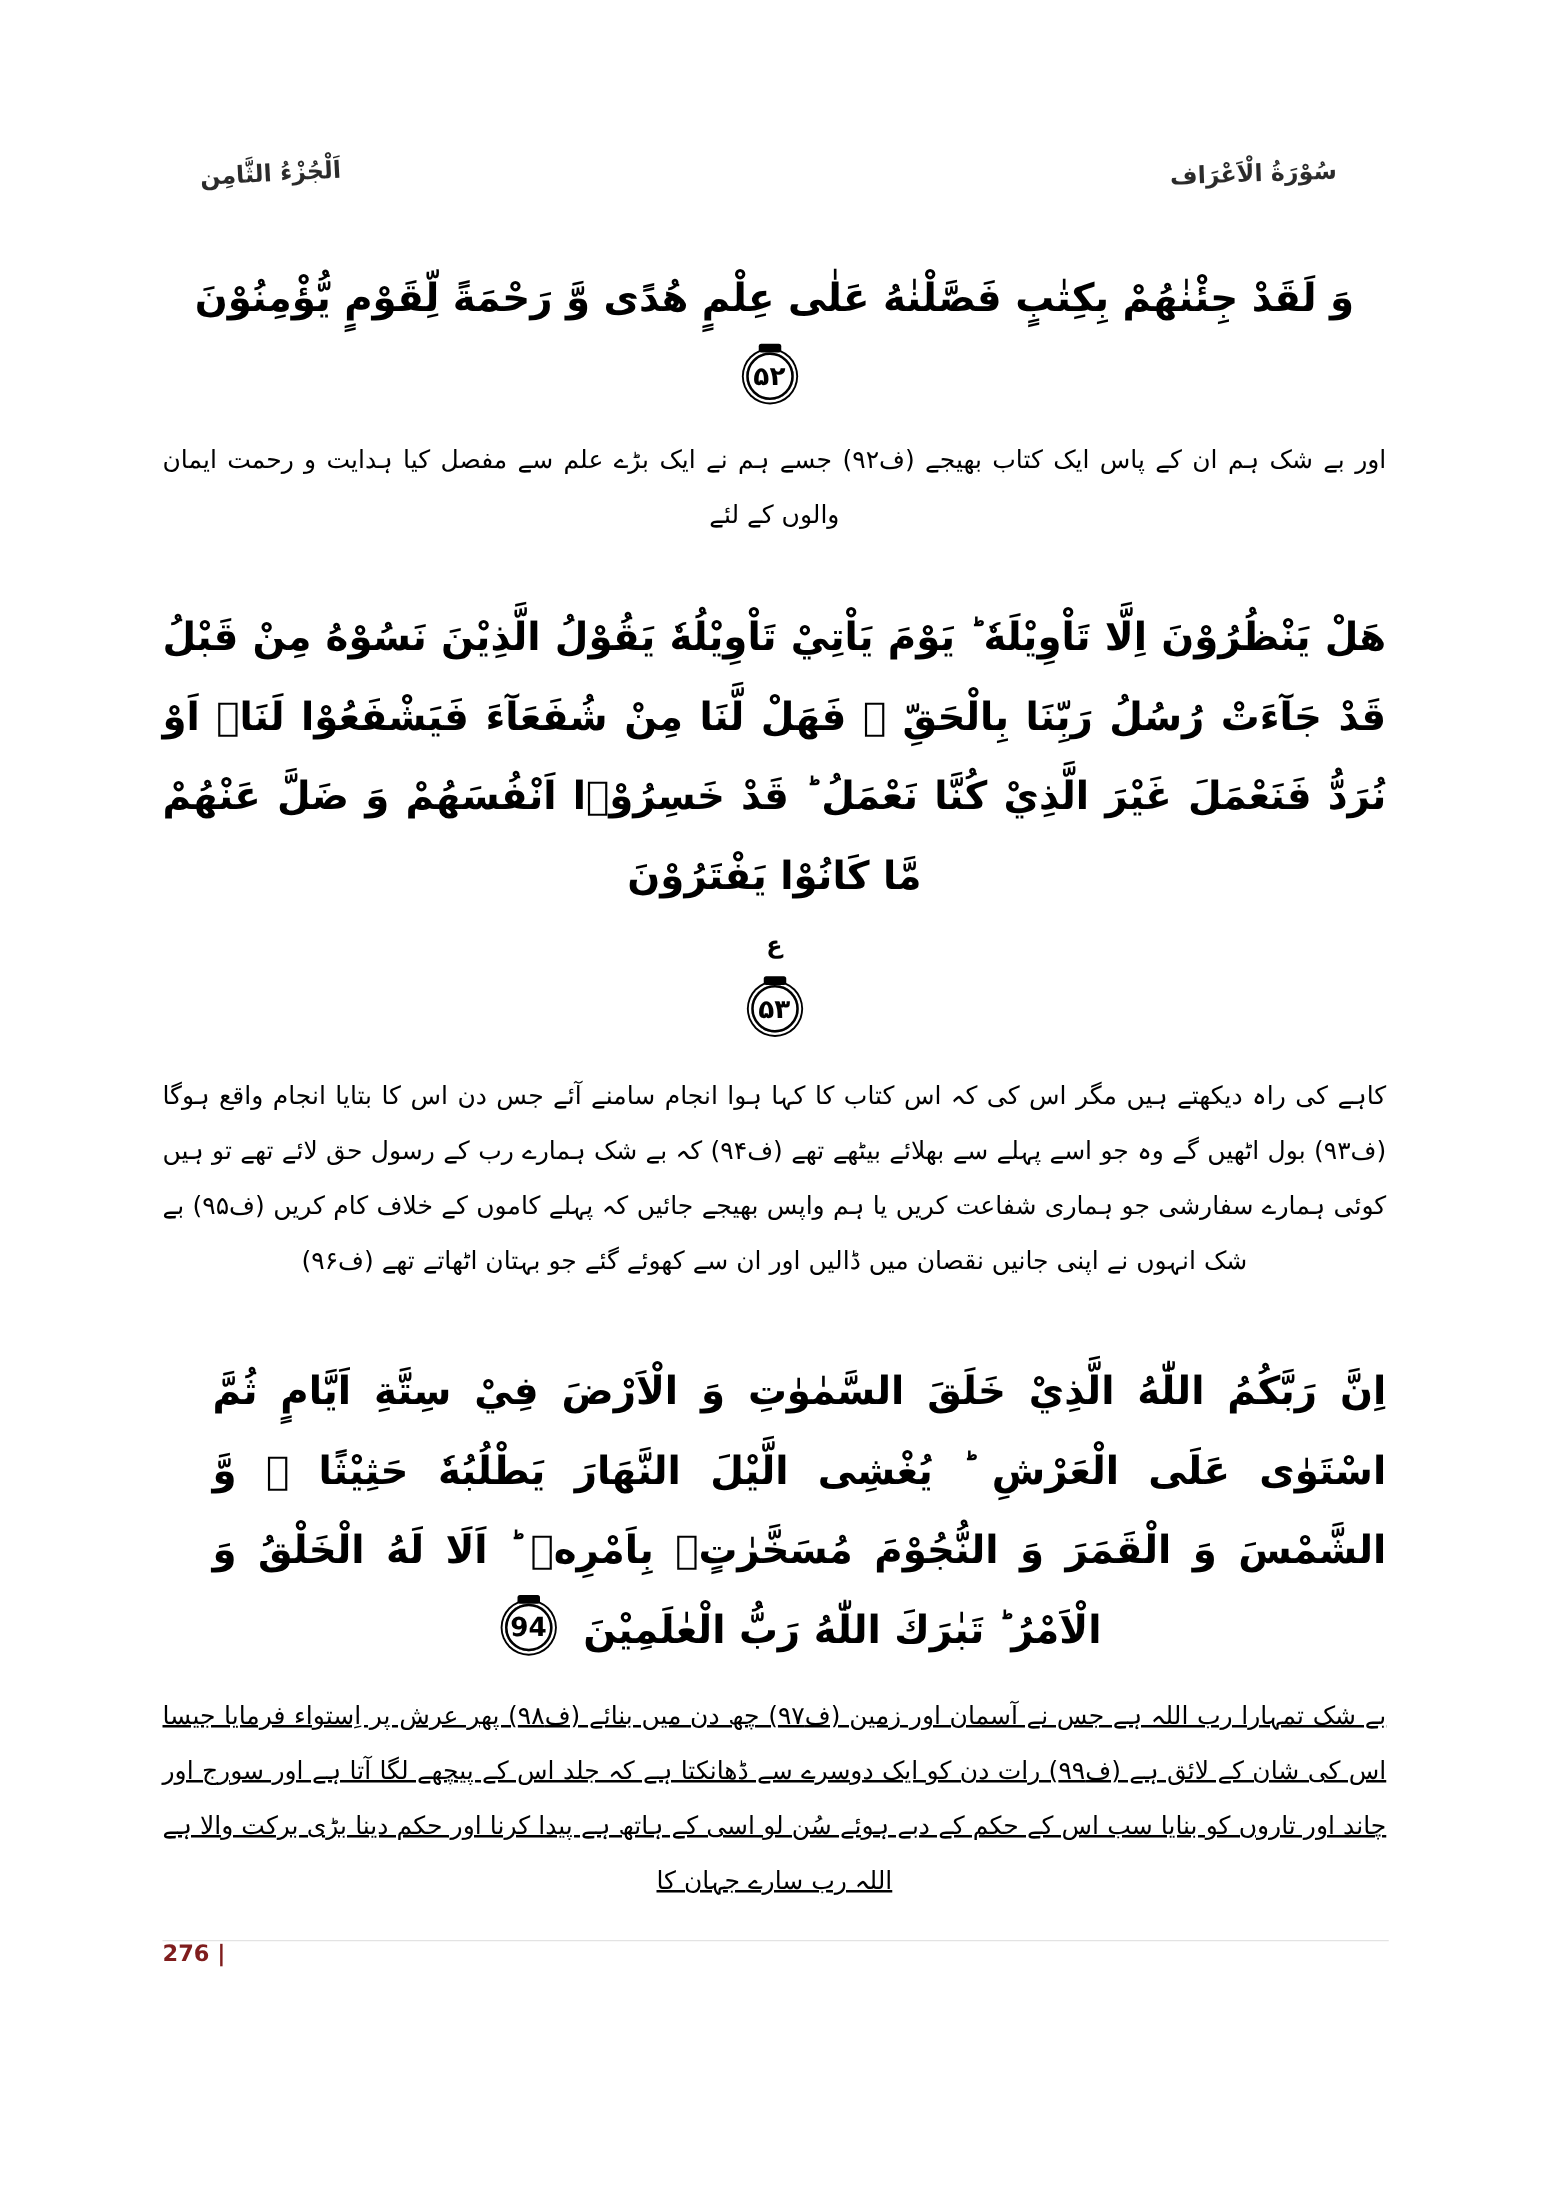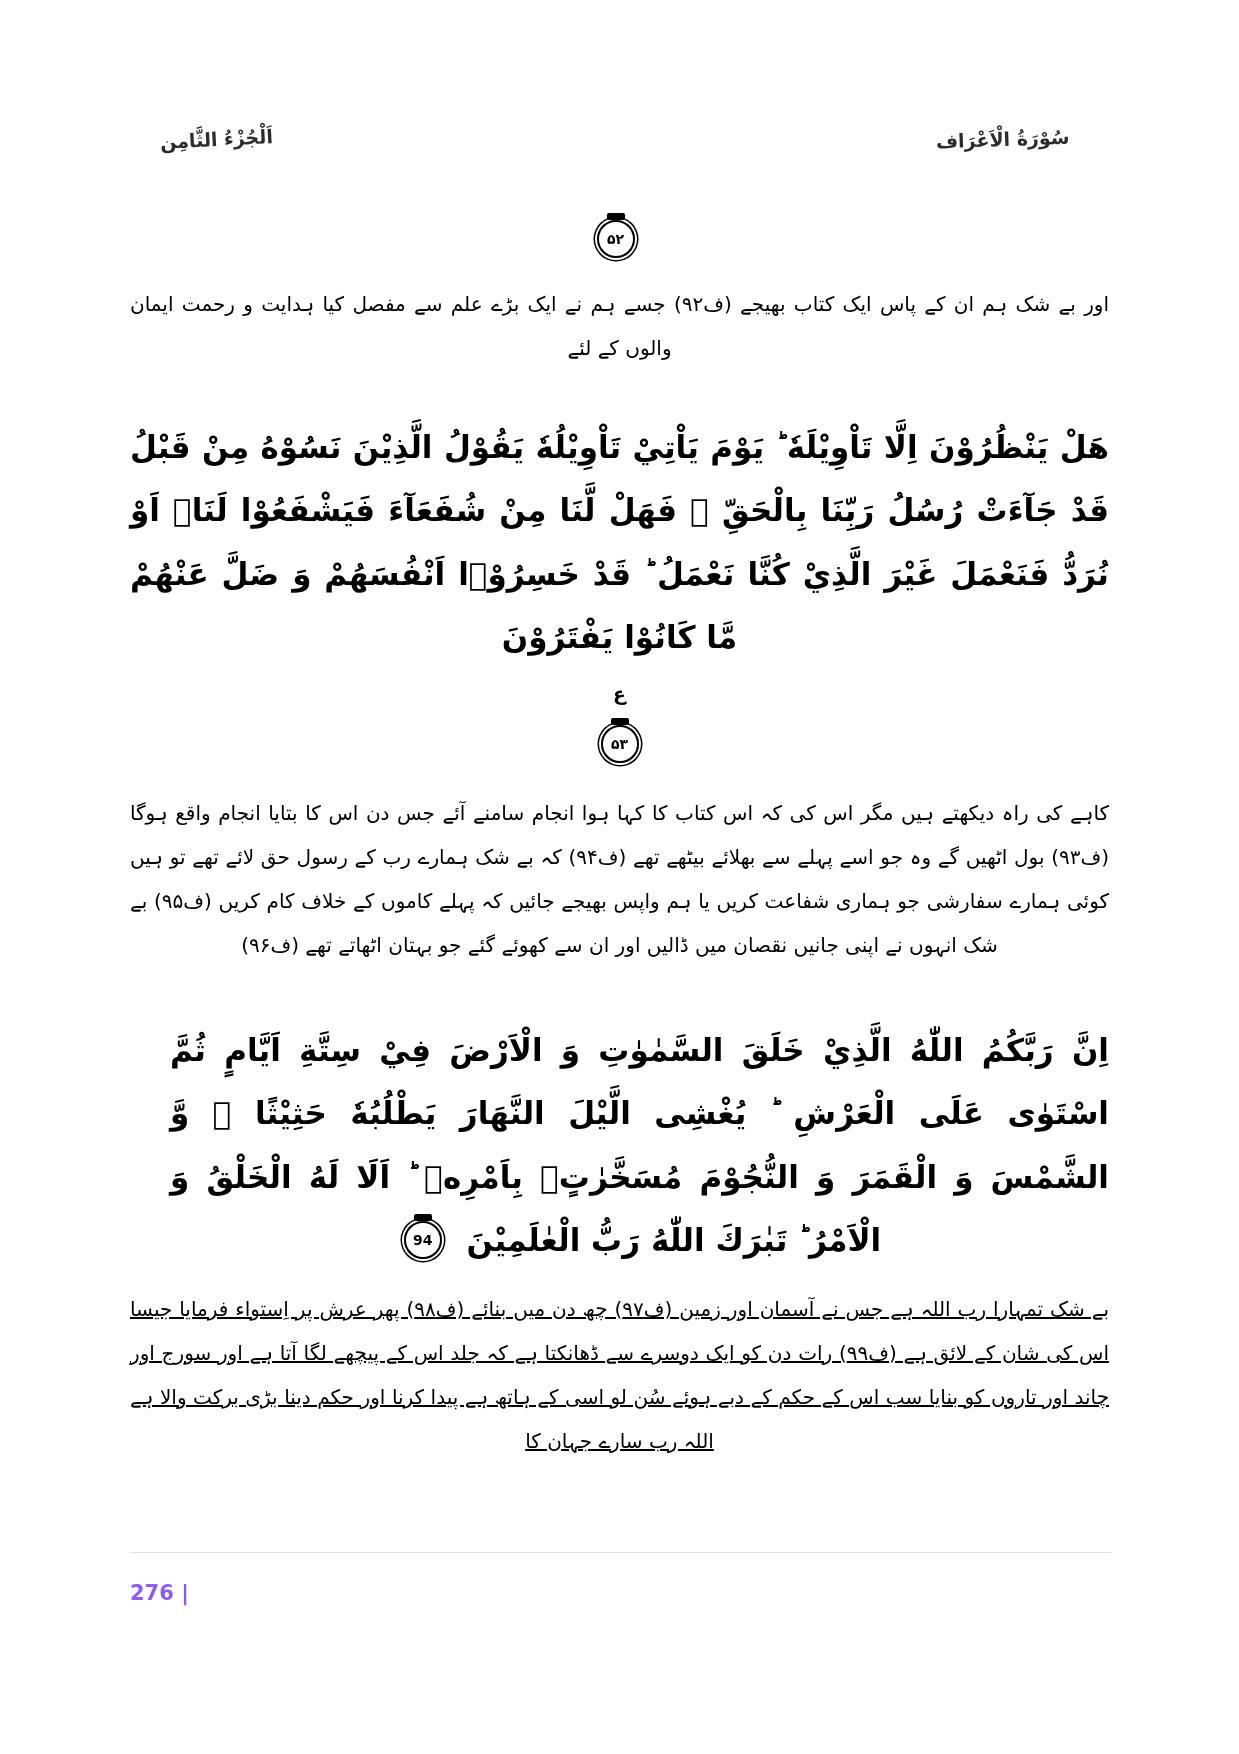--- a/index.html
+++ b/index.html
@@ -60,21 +60,21 @@
 
   .verse-marker {
     display:inline-flex;
     align-items:center;
     justify-content:center;
     box-sizing:border-box;
     width:38px; height:38px;
     border:2px solid #000;
     border-radius:50%;
     box-shadow:0 0 0 2px #fff, 0 0 0 3.5px #000;
-    font-size:14px;
+    font-size:21px;
     font-weight:bold;
     line-height:1;
     vertical-align:middle;
     margin:0 14px 0 6px;
     position:relative;
     top:-3px;
   }
   .verse-marker::before {
     content:"";
     position:absolute;
@@ -96,39 +96,40 @@
     font-weight:bold;
     line-height:1;
   }
   .footer {
     position:absolute;
     left:130px; right:128px;
     top:1552px;
     border-top:1px solid #e3e3e3;
   }
   .page-number {
-    margin-top:28px;
+    margin-top:0;
     direction:ltr;
     text-align:left;
-    font-size:21px;
+    font-size:18px;
     font-weight:bold;
-    color:#8b5cf6;
+    color:#7f1d1d;
   }
 </style>
 </head>
 <body>
 
 <div class="page">
 
   <div class="header-row">
     <div class="calligraphy juz">اَلْجُزْءُ الثَّامِن</div>
     <div class="calligraphy surah">سُوْرَةُ الْاَعْرَاف</div>
   </div>
 
   <div class="arabic-block arabic-single v52" dir="rtl">
+    <span>وَ لَقَدْ جِئْنٰهُمْ بِكِتٰبٍ فَصَّلْنٰهُ عَلٰى عِلْمٍ هُدًى وَّ رَحْمَةً لِّقَوْمٍ يُّؤْمِنُوْنَ</span>
     <span class="verse-marker">
       <span>۵۲</span>
     </span>
   </div>
   <div class="urdu-block u52" dir="rtl">اور بے شک ہم ان کے پاس ایک کتاب بھیجے (ف۹۲) جسے ہم نے ایک بڑے علم سے مفصل کیا ہدایت و رحمت ایمان والوں کے لئے</div>
 
   <div class="arabic-block v53" dir="rtl">هَلْ يَنْظُرُوْنَ اِلَّا تَاْوِيْلَهٗ ؕ يَوْمَ يَاْتِيْ تَاْوِيْلُهٗ يَقُوْلُ الَّذِيْنَ نَسُوْهُ مِنْ قَبْلُ قَدْ جَآءَتْ رُسُلُ رَبِّنَا بِالْحَقِّ ۚ فَهَلْ لَّنَا مِنْ شُفَعَآءَ فَيَشْفَعُوْا لَنَاۤ اَوْ نُرَدُّ فَنَعْمَلَ غَيْرَ الَّذِيْ كُنَّا نَعْمَلُ ؕ قَدْ خَسِرُوْۤا اَنْفُسَهُمْ وَ ضَلَّ عَنْهُمْ مَّا كَانُوْا يَفْتَرُوْنَ</div>
   <div class="ruku-wrap">
     <span class="ruku-letter">ع</span>
     <span class="verse-marker" style="margin:15px;">

